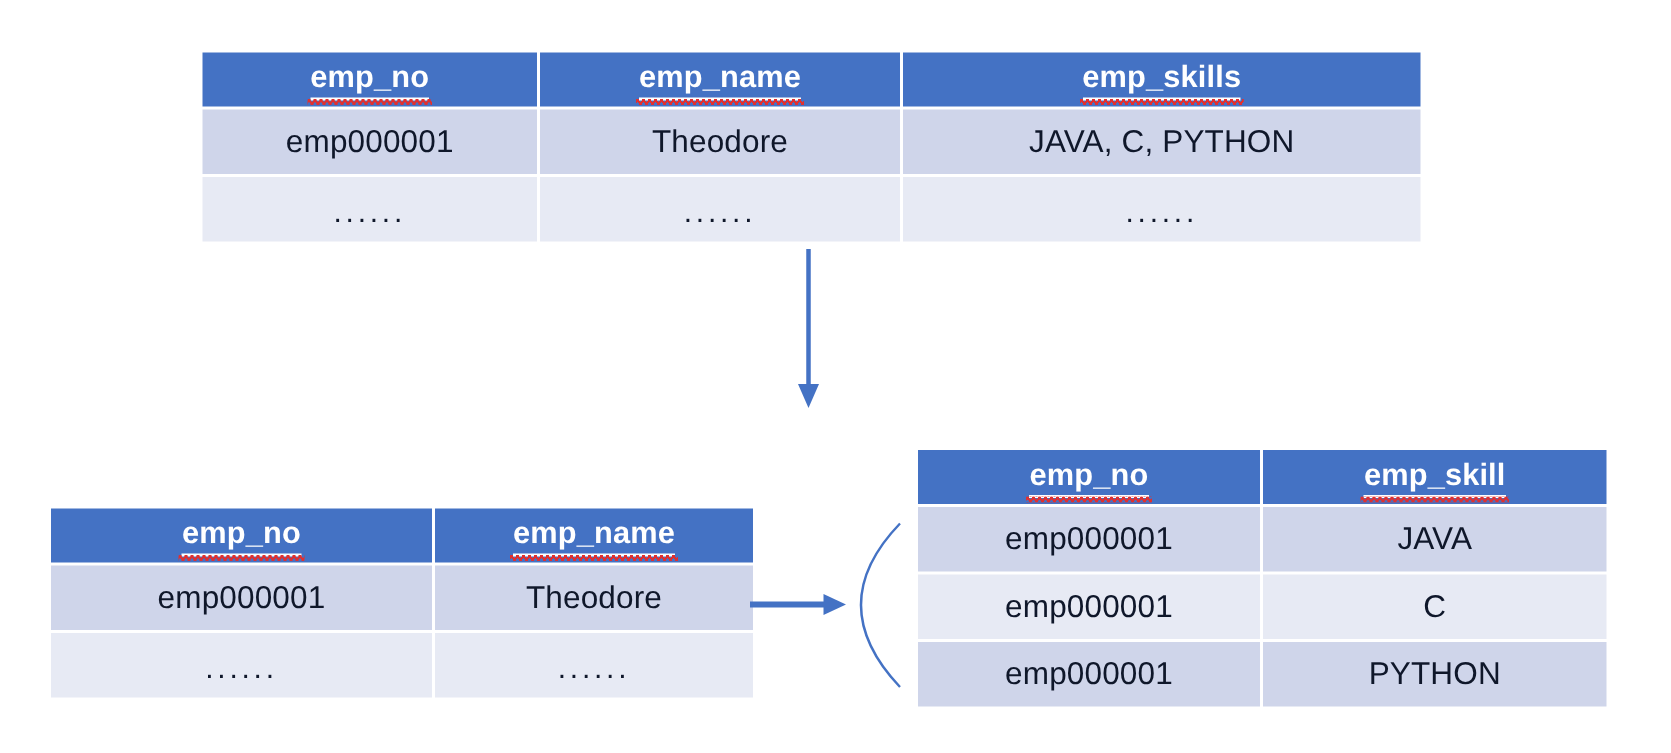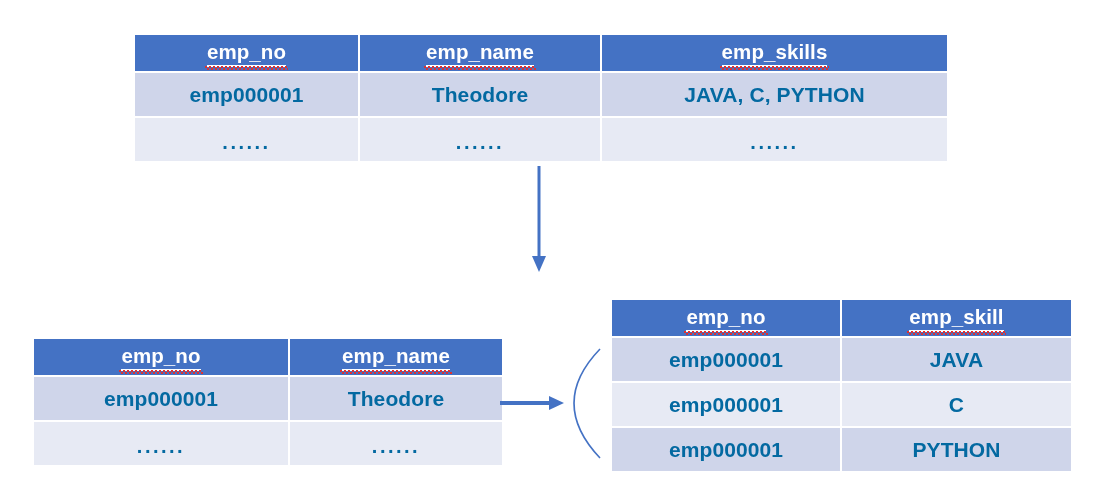--- a/index.html
+++ b/index.html
@@ -30,22 +30,22 @@
     border-collapse: separate;
     border-spacing: 2px 2px;
     table-layout: fixed;
   }
   .tbl td {
     padding: 0;
     margin: 0;
     text-align: center;
     vertical-align: middle;
     font-size: 21px;
-    color: #0369a1;
-    font-weight: 700;
+    color: #0f172a;
+    font-weight: 400;
     letter-spacing: 0.1px;
     white-space: nowrap;
   }
   .tbl tr.hdr td {
     background: #4472C4;
     color: #ffffff;
     font-weight: bold;
     font-size: 20.5px;
     height: 36px;
     position: relative;

